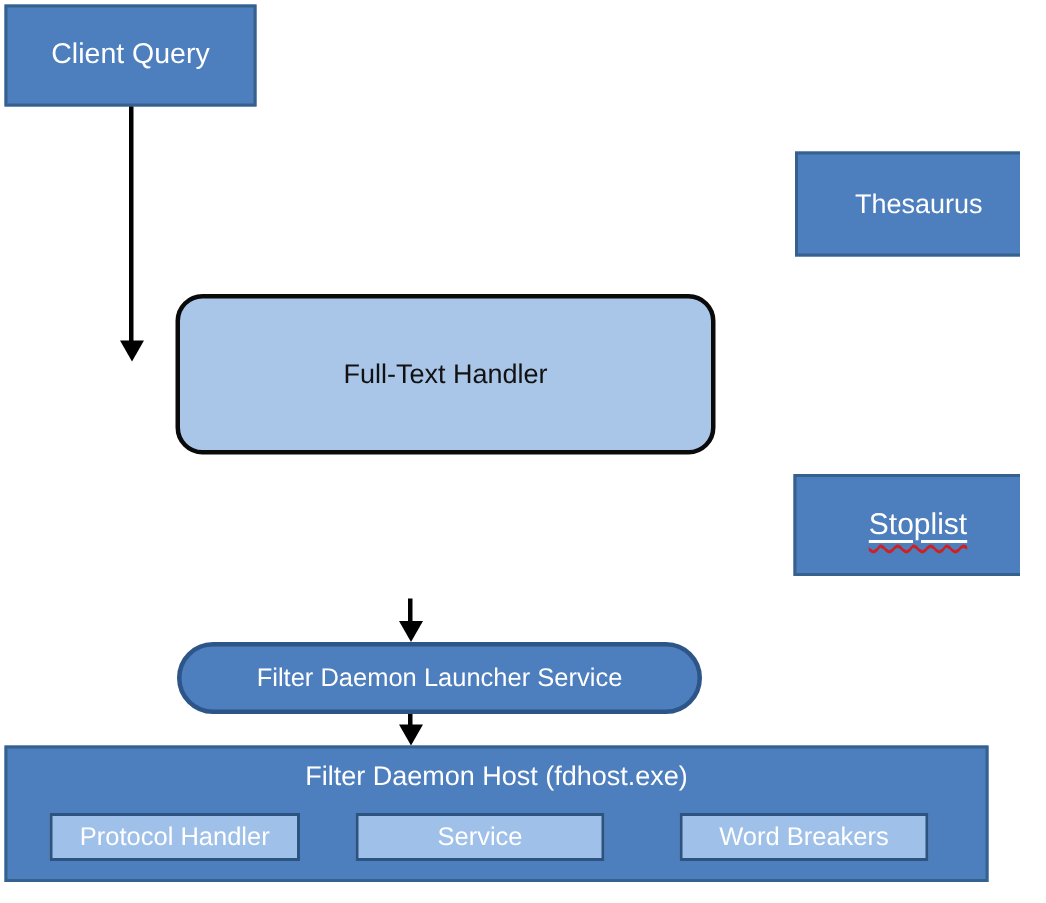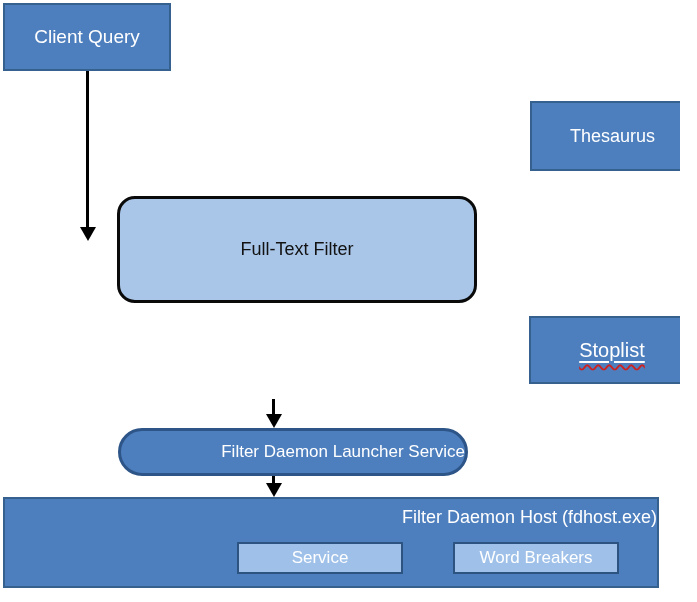--- a/index.html
+++ b/index.html
@@ -54,27 +54,26 @@
   .squiggle-inner {
     text-decoration: underline solid #ffffff 1.5px;
     text-underline-offset: 4px;
   }
   
   #launcher {
     left: 118px; top: 428px; width: 350px; height: 48px;
     border: 3px solid #2d5588;
     border-radius: 24px;
     font-size: 17px;
-    justify-content: flex-end;
   }
   
   #host { left: 3px; top: 497px; width: 656px; height: 91px; display: block; }
   #host-title {
     position: absolute; top: 8px; left: 0; width: 100%;
-    text-align: right; color: #ffffff; font-size: 18px;
+    text-align: center; color: #ffffff; font-size: 18px;
   }
   .component {
     position: absolute;
     top: 43px;
     height: 32px;
     font-size: 17px;
     color: #ffffff;
     background: #9fc0e8;
   }
   #comp-protocol { left: 28px;  width: 167px; }
@@ -106,21 +105,21 @@
 <div id="canvas">
 
   <div class="box" id="client-query">
     <span>Client Query</span>
   </div>
 
   <div class="arrow-line" id="arrow1-line"></div>
   <div class="arrow-head" id="arrow1-head"></div>
 
   <div class="box" id="fte">
-    <span>Full-Text Filter</span>
+    <span>Full-Text Handler</span>
   </div>
 
   <div class="box" id="thesaurus">
     <span>Thesaurus</span>
   </div>
 
   <div class="box" id="stoplist">
     <span class="squiggle-outer"><span class="squiggle-inner">Stoplist</span></span>
   </div>
 
@@ -129,20 +128,23 @@
 
   <div class="box" id="launcher">
     <span>Filter Daemon Launcher Service</span>
   </div>
 
   <div class="arrow-line" id="arrow3-line"></div>
   <div class="arrow-head" id="arrow3-head"></div>
 
   <div class="box" id="host">
     <div id="host-title">Filter Daemon Host (fdhost.exe)</div>
+    <div class="box light component" id="comp-protocol">
+      <span>Protocol Handler</span>
+    </div>
     <div class="box light component" id="comp-filter">
       <span>Service</span>
     </div>
     <div class="box light component" id="comp-word">
       <span>Word Breakers</span>
     </div>
   </div>
 
 </div>
 

